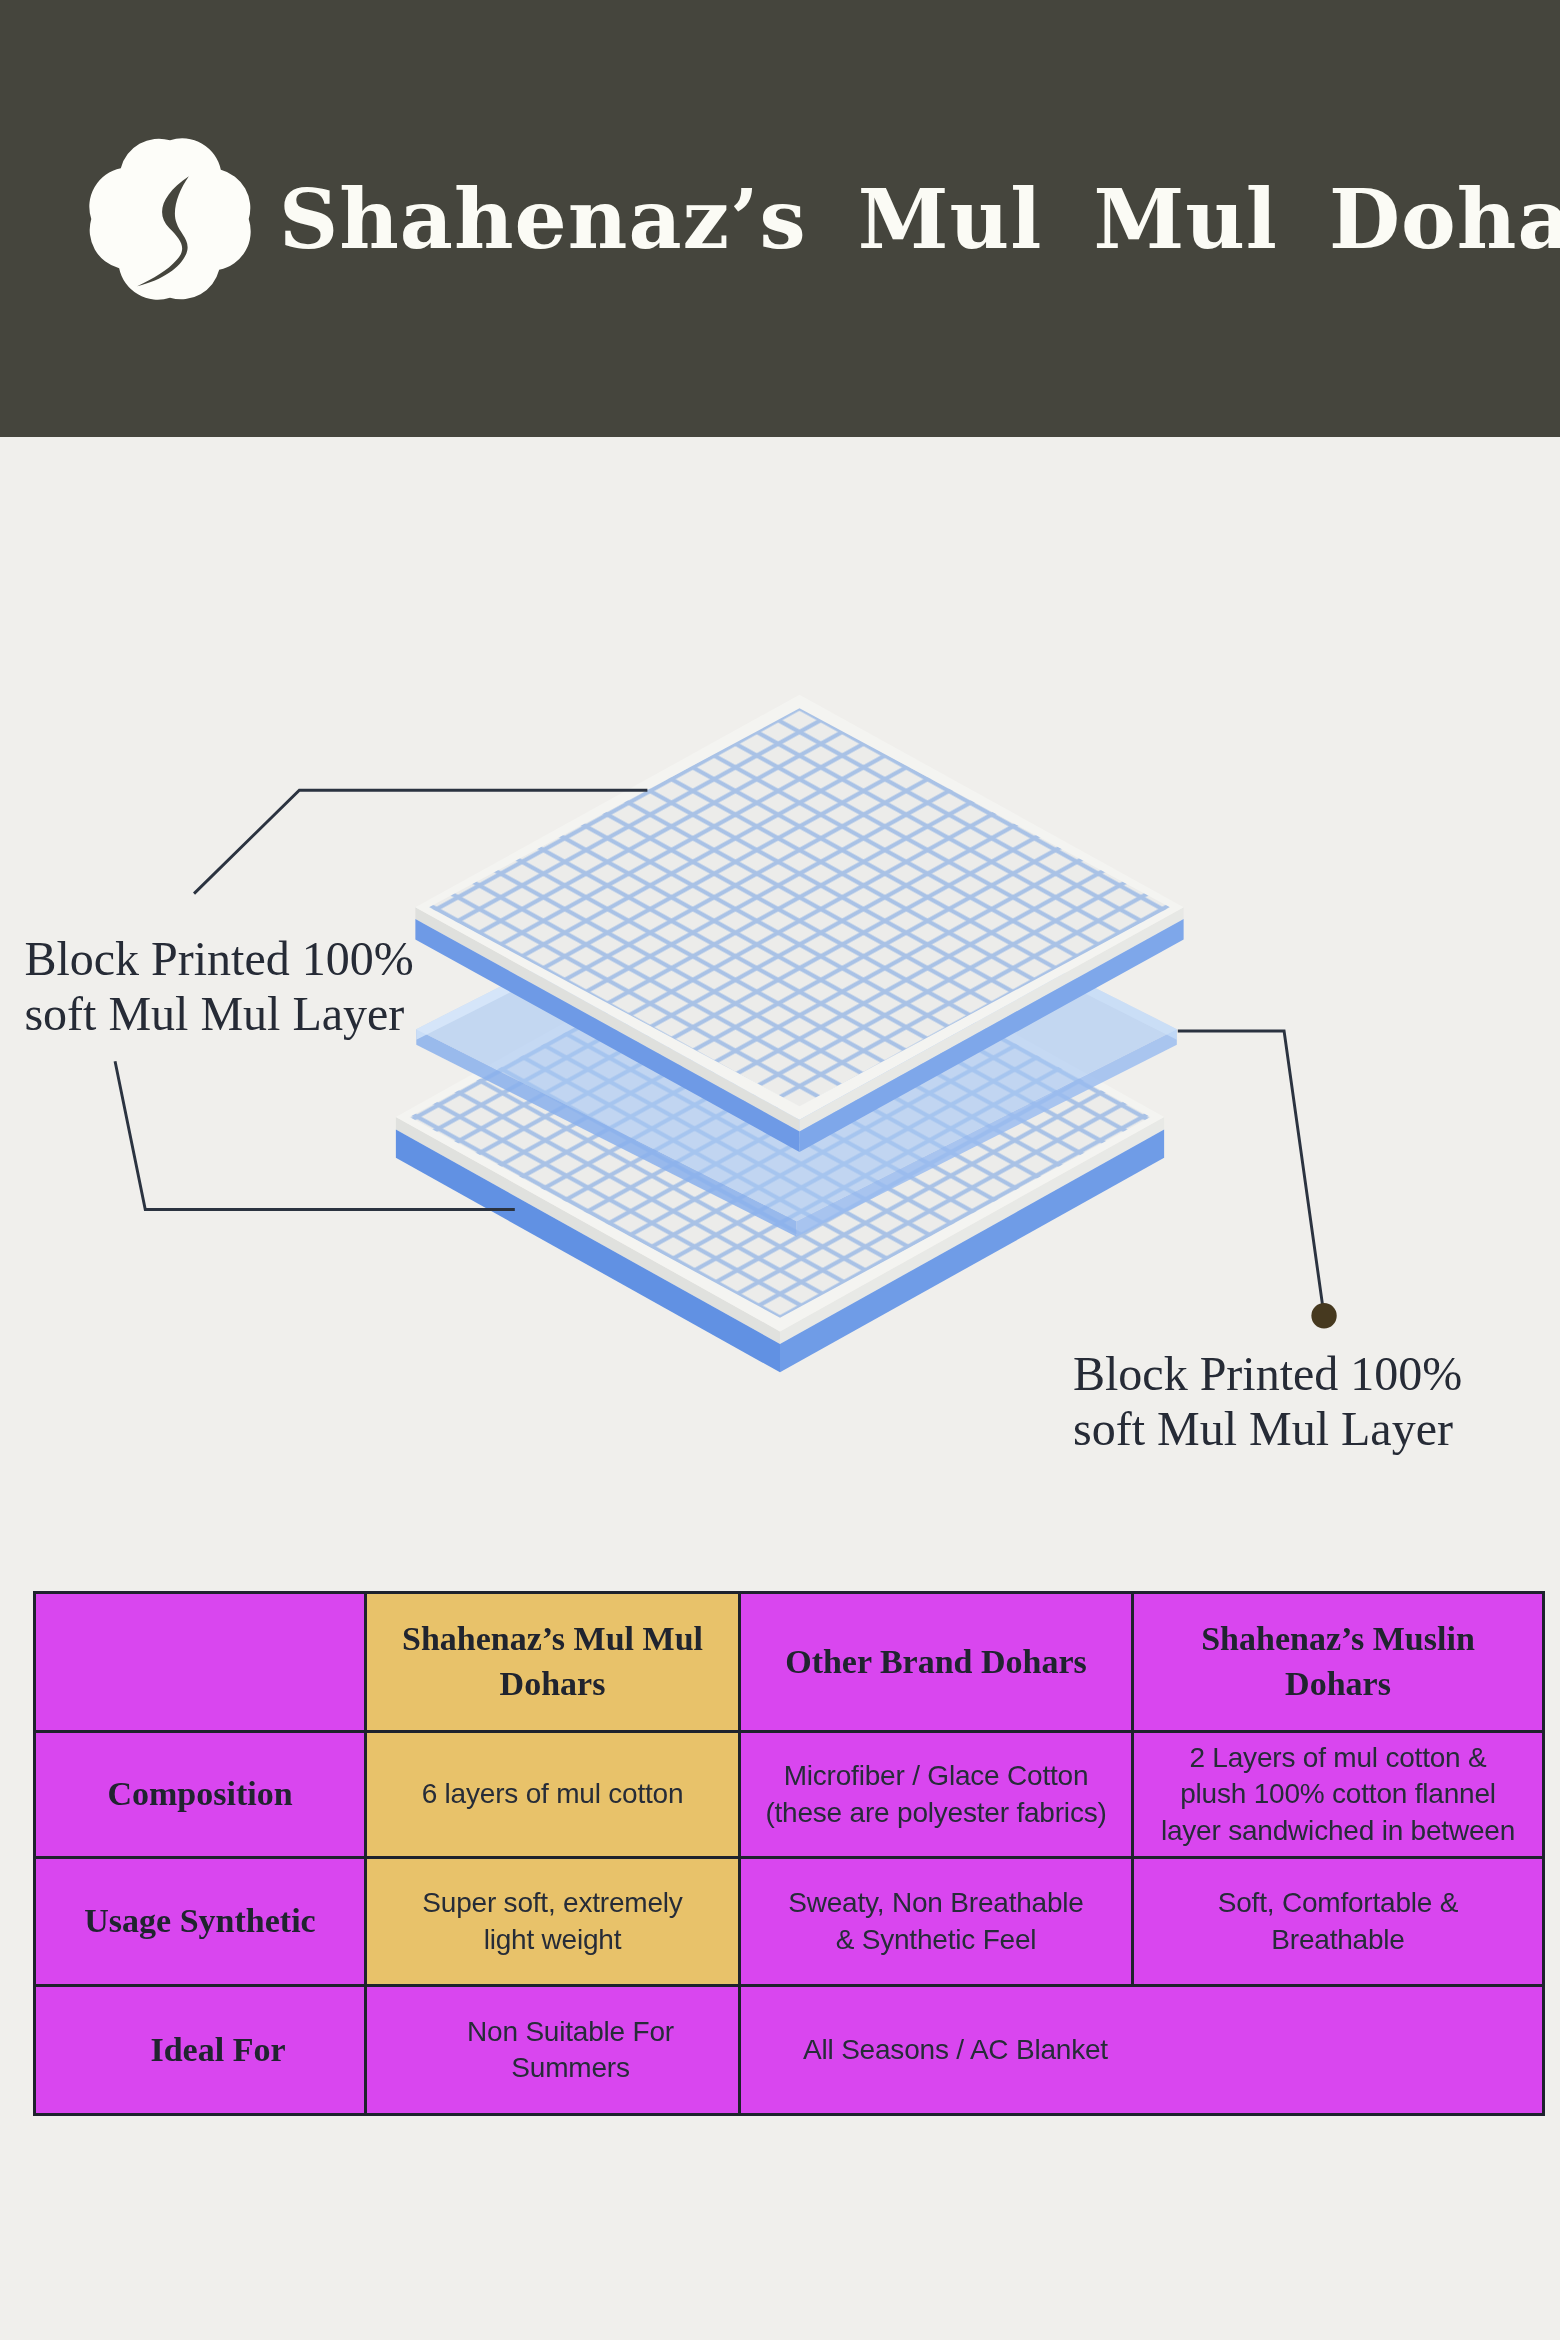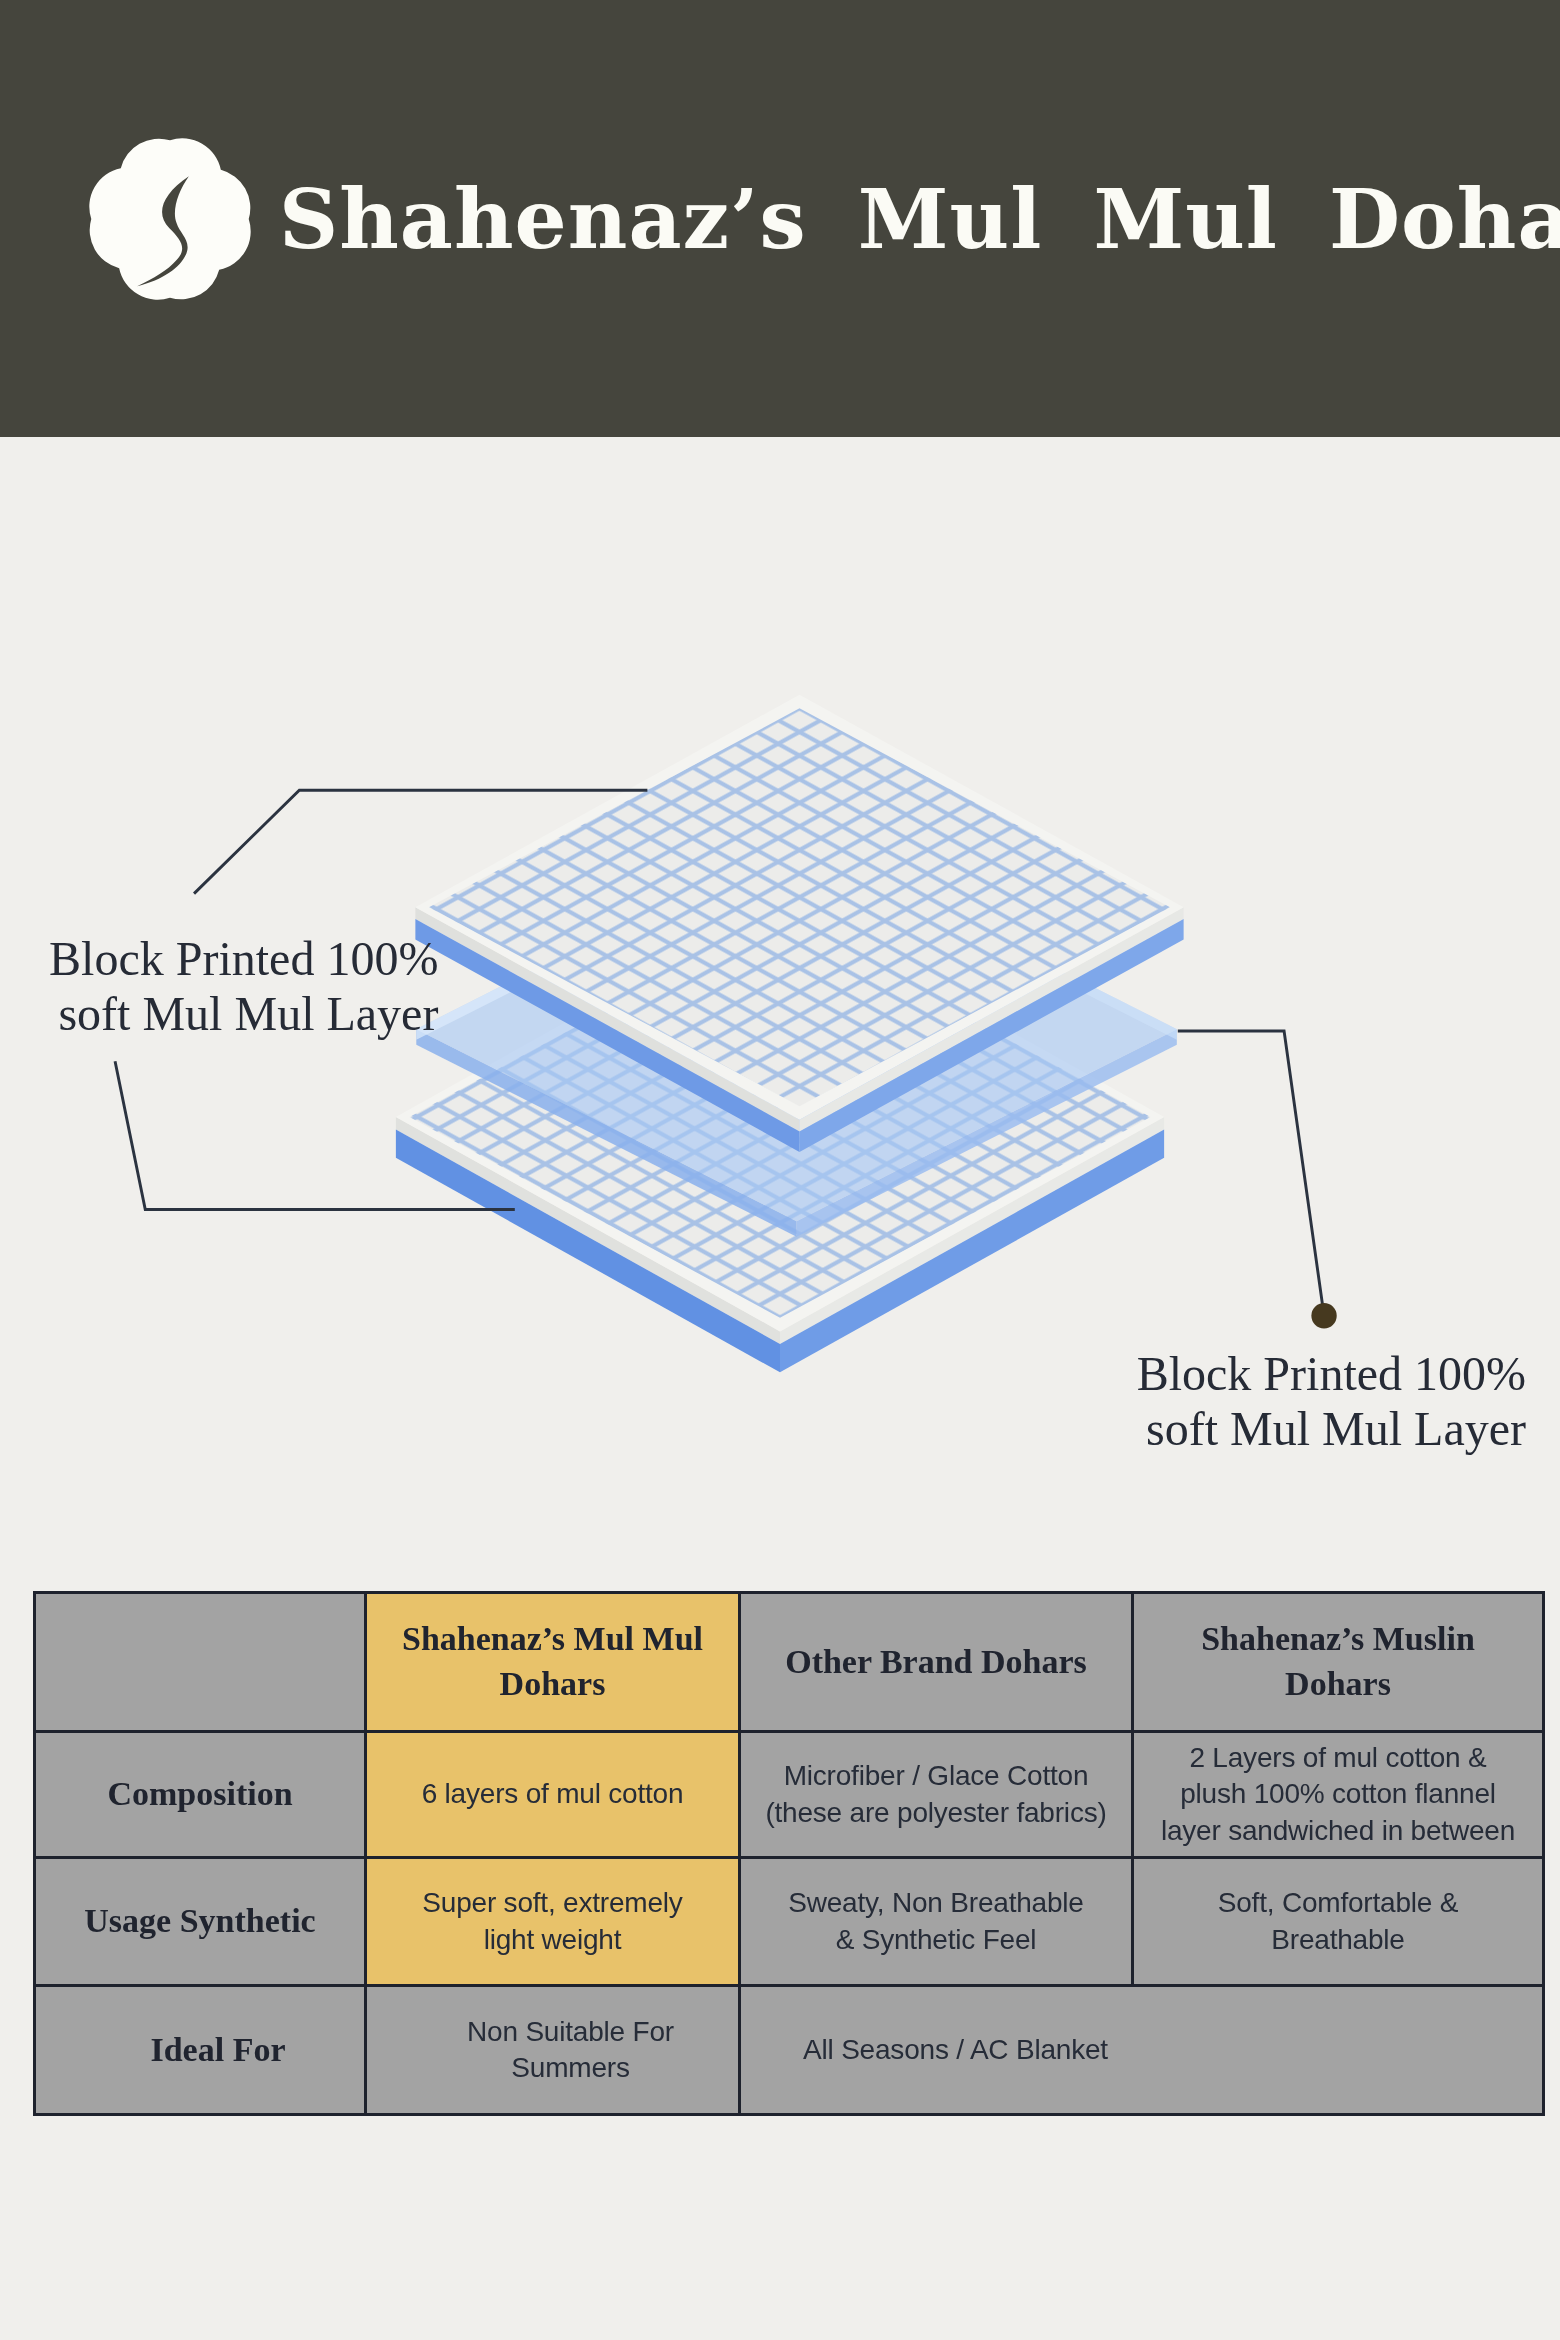--- a/index.html
+++ b/index.html
@@ -8,31 +8,31 @@
 
   
   .header{position:absolute;left:0;top:0;width:1560px;height:437px;background:#45453d;
           display:flex;align-items:center;gap:27px;padding-left:88px;box-sizing:border-box;}
   .logo-svg{width:164px;height:174px;flex:0 0 auto;}
   .brand-title{font-family:"DejaVu Serif",serif;font-weight:700;font-size:82px;
                color:#fbfbf5;letter-spacing:1px;word-spacing:21.5px;white-space:nowrap;}
 
   
   .diagram-svg{position:absolute;left:0;top:0;width:1560px;height:2341px;}
-  .diagram-label{position:absolute;text-align:right;white-space:pre-line;
+  .diagram-label{position:absolute;text-align:left;white-space:pre-line;
                  font-family:"Liberation Serif",serif;font-size:48px;line-height:1.14;
                  color:#262b36;}
   .label-left{left:24.4px;top:932px;width:414px;}
   .label-right{left:1073px;top:1347px;width:453px;}
 
   
   .cmp-table{position:absolute;left:33px;top:1591px;display:grid;
              grid-template-columns:331px 374px 393px 408px;
              grid-template-rows:139px 126px 128px 126px;
-             border:3.9px solid #1e222d;background:#a3a3a3;}
+             border:3.9px solid #1e222d;background:#d946ef;}
   .cell{border-right:3.9px solid #1e222d;border-bottom:3.9px solid #1e222d;
         display:flex;align-items:center;justify-content:center;text-align:center;
         white-space:pre-line;padding:3.9px 11.7px;box-sizing:border-box;}
   .cell.last-col{border-right:none;}
   .cell.last-row{border-bottom:none;margin-left:36px;}
   .cell.gold{background:#e8c26a;}
   .cell.head,.cell.rowlabel{font-family:"Liberation Serif",serif;font-weight:700;
         font-size:34px;color:#20242f;line-height:1.32;}
   .cell.body{font-family:"Liberation Sans",sans-serif;font-size:28px;color:#262c38;
         line-height:1.3;letter-spacing:-0.2px;}

